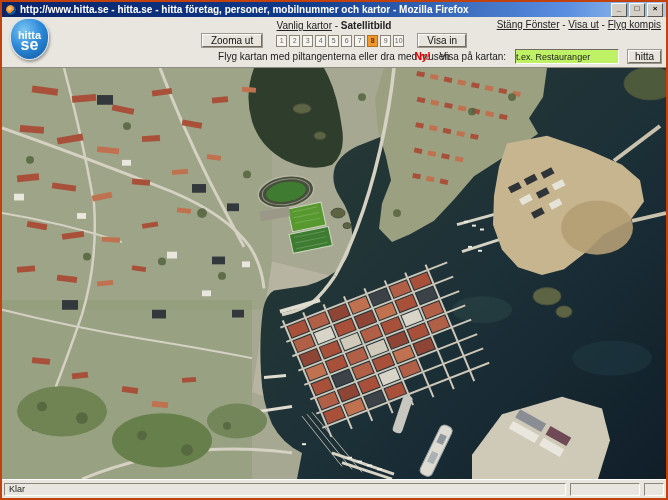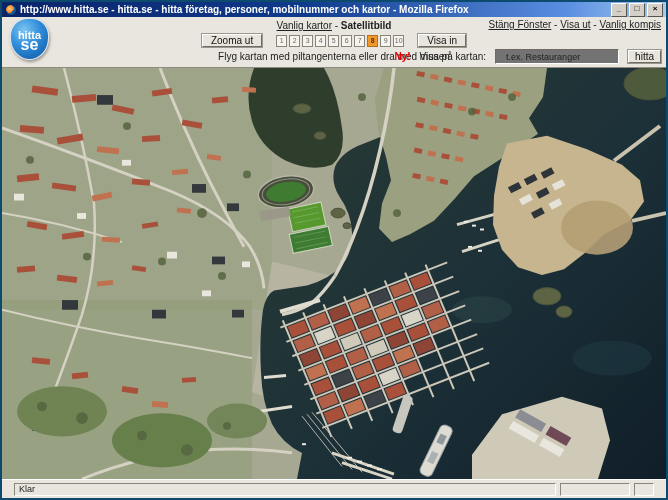--- a/index.html
+++ b/index.html
@@ -1,18 +1,18 @@
 <!DOCTYPE html>
 <html><head>
 <meta charset="utf-8">
 <style>
   html,body{margin:0;padding:0;}
   body{width:668px;height:500px;font-family:"Liberation Sans",sans-serif;background:#d4d0c8;}
   .window{box-sizing:border-box;width:668px;height:500px;display:flex;flex-direction:column;
-    border:2px solid #0c4a6e;background:#e9e6df;}
+    border:2px solid #c2410c;background:#e9e6df;}
   
   .titlebar{height:15px;flex:0 0 15px;display:flex;align-items:center;gap:3px;padding:0 3px;
     background:linear-gradient(90deg,#0a246a 0%,#0f3a8c 45%,#5a8ee0 85%,#a6caf0 100%);}
   .ff-icon{width:10px;height:10px;border-radius:50%;flex:0 0 10px;
     background:radial-gradient(circle at 35% 35%,#ffd27a 0%,#f58220 45%,#1b5fae 46%,#123e7a 100%);
     border:1px solid #06204e;}
   .title-text{flex:1;color:#fff;font-size:10px;font-weight:bold;white-space:nowrap;overflow:hidden;}
   .winbtns{display:flex;gap:2px;}
   .winbtn{width:14px;height:12px;background:#d4d0c8;border:1px solid;border-color:#fff #58544c #58544c #fff;
     font-size:8px;line-height:10px;text-align:center;color:#000;font-weight:bold;}
@@ -36,27 +36,27 @@
     box-shadow:0 0 0 1px #9b978d;padding:0 8px;height:13px;line-height:12px;cursor:pointer;}
   .zlevels{display:flex;gap:2px;}
   .zl{width:9px;height:10px;background:#f6f4ee;border:1px solid #8a8578;font-size:7px;line-height:10px;
     text-align:center;color:#666;cursor:pointer;}
   .zl.active{background:#f09a2e;border-color:#b86f1a;color:#5c2d00;font-weight:bold;}
   .row3{position:relative;height:15px;display:flex;align-items:center;justify-content:center;font-size:10px;color:#222;}
   .search{position:absolute;right:1px;top:0;display:flex;align-items:center;gap:9px;height:15px;}
   .ny{color:#e00000;font-weight:bold;font-size:10px;}
   .search-label{font-size:10px;color:#222;}
   .search input{width:102px;height:13px;font-size:9px;font-family:"Liberation Sans",sans-serif;
-    border:1px solid;border-color:#6f6b63 #fff #fff #6f6b63;padding:0 10px;color:#222;background:#737373;}
+    border:1px solid;border-color:#6f6b63 #fff #fff #6f6b63;padding:0 0;color:#222;background:#bef264;}
   .hbtn{padding:0 6px;}
   
   .map{flex:1 1 auto;position:relative;overflow:hidden;background:#1a2c34;}
   .map svg{position:absolute;inset:0;width:100%;height:100%;}
   
-  .status{flex:0 0 16px;display:flex;align-items:center;gap:4px;background:#e9e6df;padding:1px 12px;border-top:1px solid #fff;}
+  .status{flex:0 0 16px;display:flex;align-items:center;gap:4px;background:#e9e6df;padding:1px 2px;border-top:1px solid #fff;}
   .cell{border:1px solid;border-color:#8a867c #fff #fff #8a867c;height:11px;line-height:11px;
     font-size:9px;color:#222;padding:0 4px;background:#e9e6df;}
   .cell.main{flex:1;}
   .cell.grip{width:10px;}
 </style>
 </head>
 <body>
 
 <div class="window">
 
@@ -78,21 +78,21 @@
 
     <div class="row1">
       <span class="maplink">Vanlig kartor</span>
         <span class="sep"> - </span>
         <span class="satlabel">Satellitbild</span>
       <span class="winlinks">
         <span class="lnk">Stäng Fönster</span>
           <span class="sep"> - </span>
           <span class="lnk">Visa ut</span>
           <span class="sep"> - </span>
-          <span class="lnk">Vanlig kompis</span>
+          <span class="lnk">Flyg kompis</span>
       </span>
     </div>
 
     <div class="row2">
       <button class="btn">Zooma ut</button>
       <span class="zlevels">
         <span class="zl">1</span>
         <span class="zl">2</span>
         <span class="zl">3</span>
         <span class="zl">4</span>

